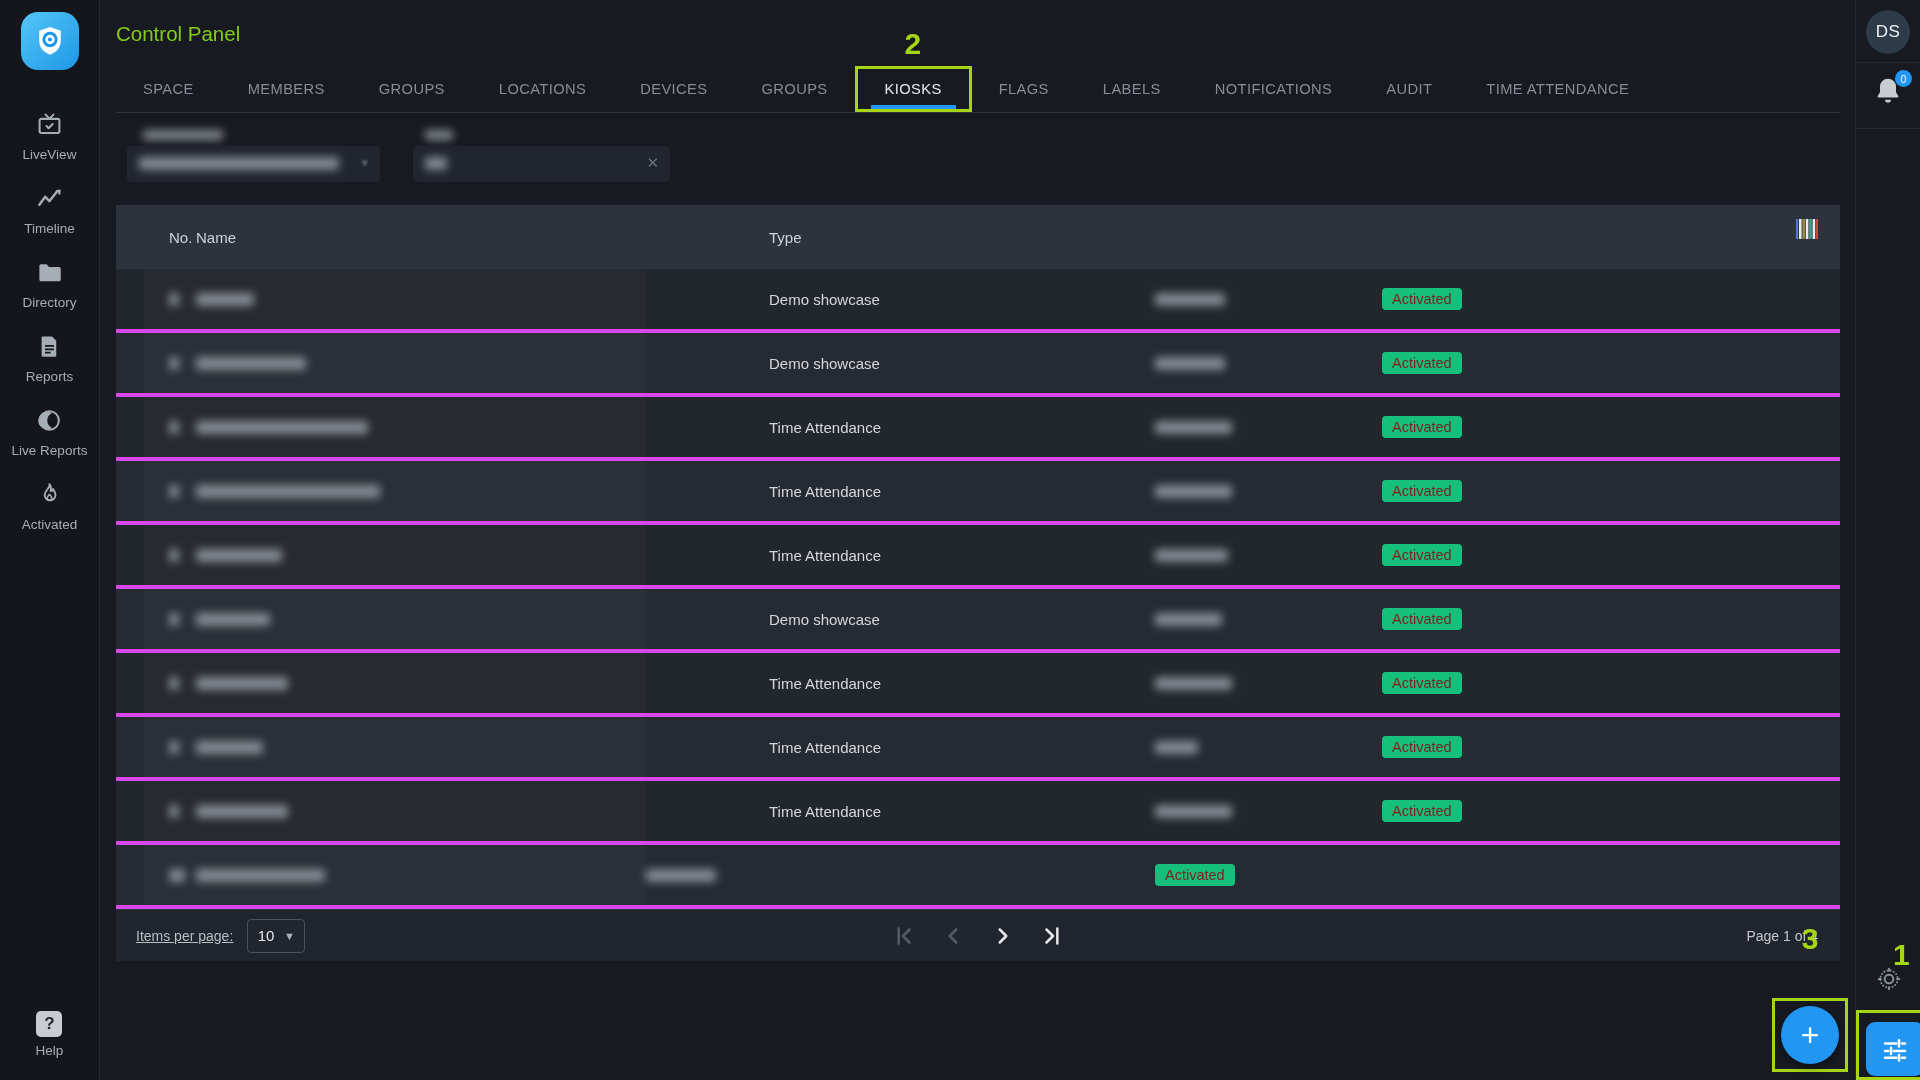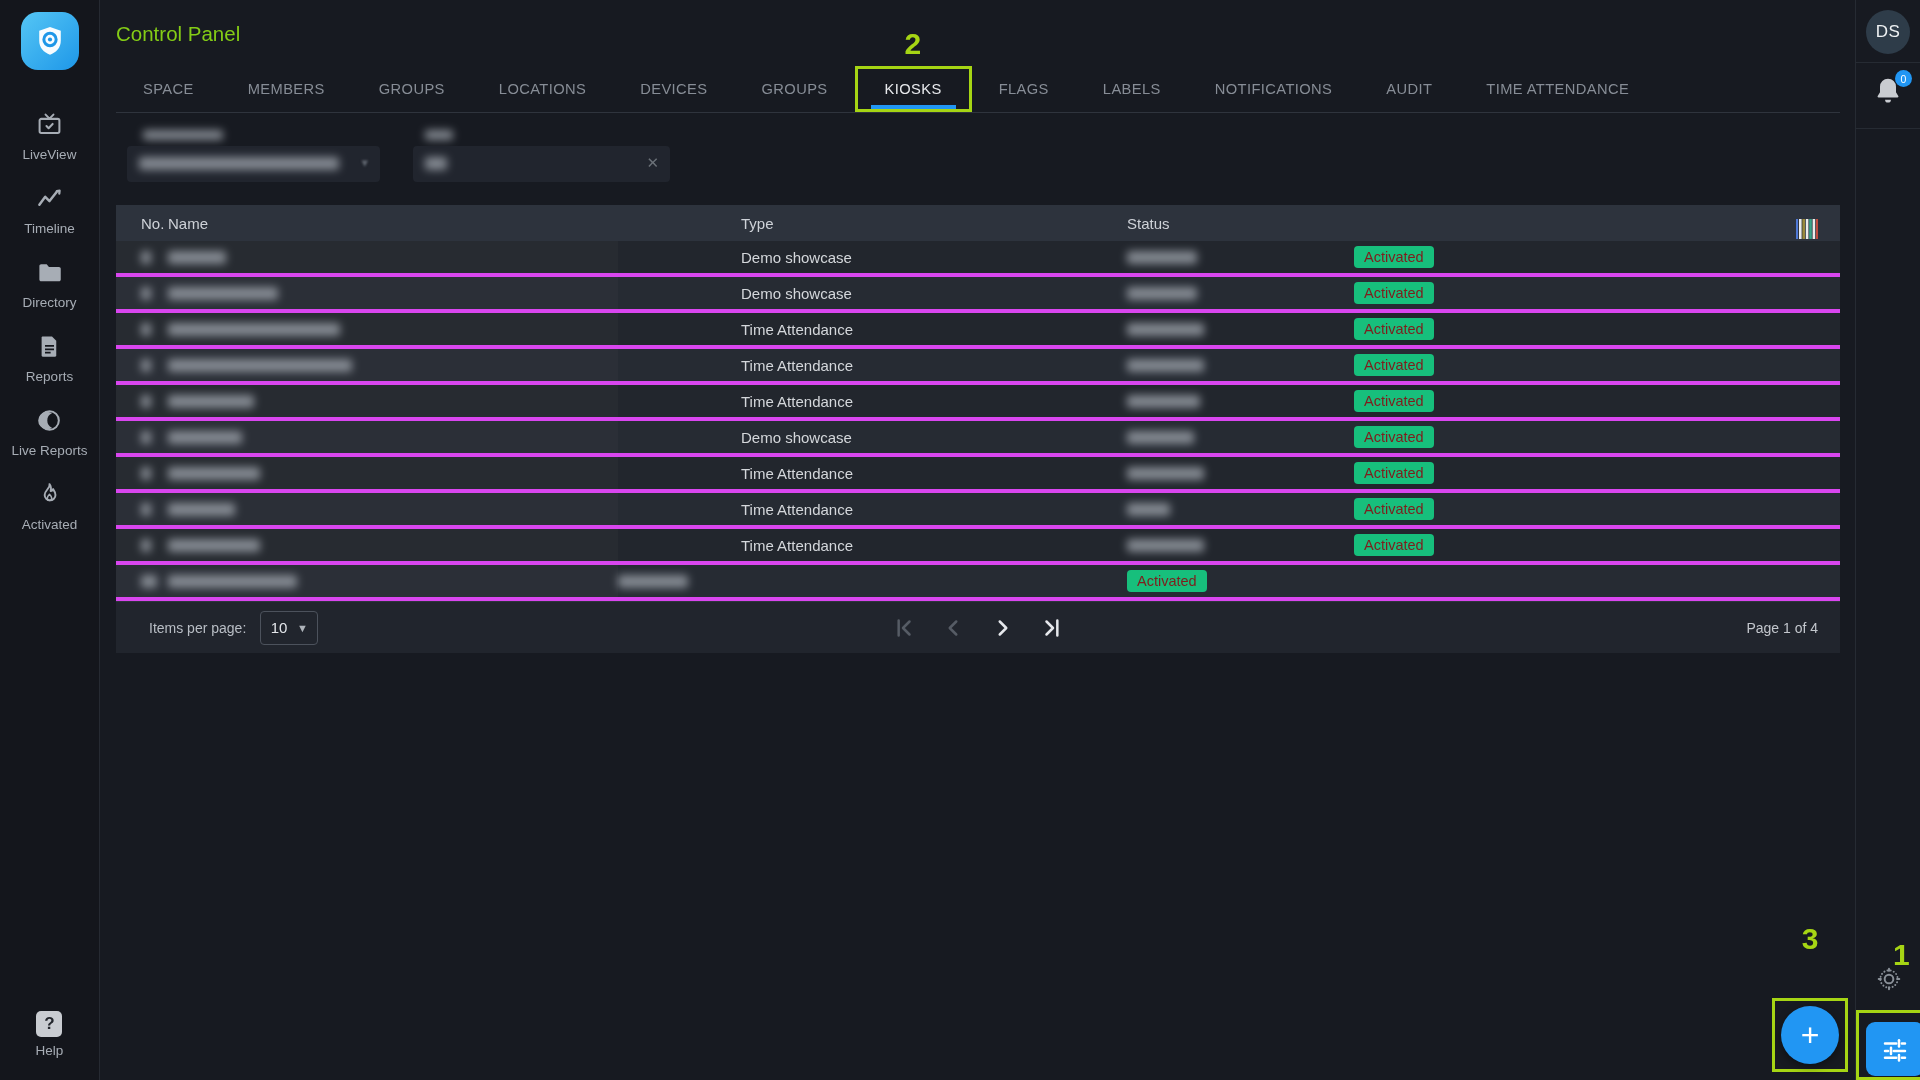--- a/index.html
+++ b/index.html
@@ -61,38 +61,38 @@
   .search-box { position:absolute; right:15px; top:146px; width:276px; height:36px;
                 border:1px solid #565c66; border-radius:6px; display:flex; align-items:center;
                 padding:0 10px 0 13px; }
   .search-box input { flex:1; background:transparent; border:none; outline:none;
                       color:#cfd3d9; font-size:15px; font-family:inherit; }
   .search-box input::placeholder { color:#9aa0a8; }
 
   
   .table-card { position:absolute; left:16px; right:15px; top:205px; }
   .trow { display:grid; grid-template-columns:52px 450px 509px 227px 1fr;
-          height:36px; align-items:stretch; }
+          height:64px; align-items:stretch;padding-left:28px; }
   .thead { background:#2d333d; position:relative; }
   .thead .cell { color:#ced2d8; font-size:15px; font-weight:500; }
   .cell { display:flex; align-items:center; }
   .c-no { padding-left:25px; }
   .c-type { padding-left:123px; font-size:15px; color:#d4d7db; }
   .tbody .trow { border-bottom:4px solid #d946ef; cursor:pointer; }
   .tbody .trow:nth-child(odd) { background:#22262d; }
   .tbody .trow:nth-child(even) { background:#262b33; }
   .tbody .c-no, .tbody .c-name { background:rgba(255,255,255,.025); }
   .badge { display:inline-block; padding:3px 10px; border-radius:4px; color:#7f1d1d;
            font-size:14.5px; background:#17bf7c; }
   .cols-icon { position:absolute; right:22px; top:14px; cursor:pointer; }
 
   
   .paginator { height:52px; background:#21252d; border-top:1px solid #2e333c;
                position:relative; display:flex; align-items:center; }
-  .ipp-label { margin-left:33px; font-size:14px; color:#b9bec5; }
+  .ipp-label { margin-left:20px; font-size:14px; color:#b9bec5;text-decoration:underline; }
   .ipp-select { margin-left:14px; width:58px; height:34px; border:1px solid #4c525c; border-radius:4px;
                 display:flex; align-items:center; justify-content:space-evenly; cursor:pointer; }
   .ipp-value { font-size:15px; color:#e3e6ea; }
   .ipp-caret { color:#aeb3ba; font-size:11px; }
   .pg-nav { position:absolute; left:50%; top:50%; transform:translate(-50%,-50%);
             display:flex; gap:24px; align-items:center; }
   .pg-btn { width:26px; height:26px; display:flex; align-items:center; justify-content:center; cursor:pointer; }
   .pg-info { position:absolute; right:22px; font-size:14px; color:#c3c7cd; }
 
   
@@ -221,21 +221,20 @@
     <span class="bpill" style="width:22px"></span>
     <span class="fclear">✕</span>
   </div>
 
 
   <div class="table-card">
     <div class="trow thead">
       <div class="cell c-no">No.</div>
       <div class="cell c-name">Name</div>
       <div class="cell c-type" style="color:#ced2d8">Type</div>
-      <div class="cell">Status</div>
       <span class="cols-icon">
         <svg viewBox="0 0 22 20" width="22" height="20">
           <rect x="0" y="0" width="2" height="20" fill="#4f79d6"></rect>
           <rect x="3" y="0" width="2.6" height="20" fill="#ececec"></rect>
           <rect x="6.4" y="0" width="2.6" height="20" fill="#99893c"></rect>
           <rect x="9.8" y="0" width="2.6" height="20" fill="#ececec"></rect>
           <rect x="13.2" y="0" width="2.6" height="20" fill="#3aa389"></rect>
           <rect x="16.6" y="0" width="2.6" height="20" fill="#ececec"></rect>
           <rect x="20" y="0" width="2" height="20" fill="#bf4a3e"></rect>
         </svg>

